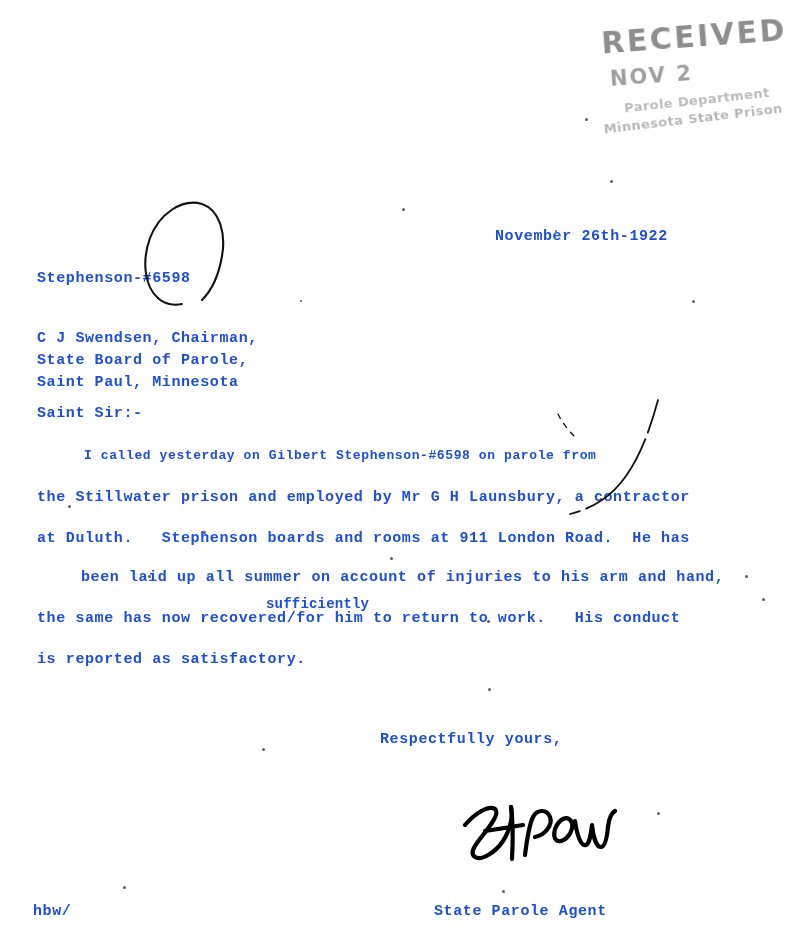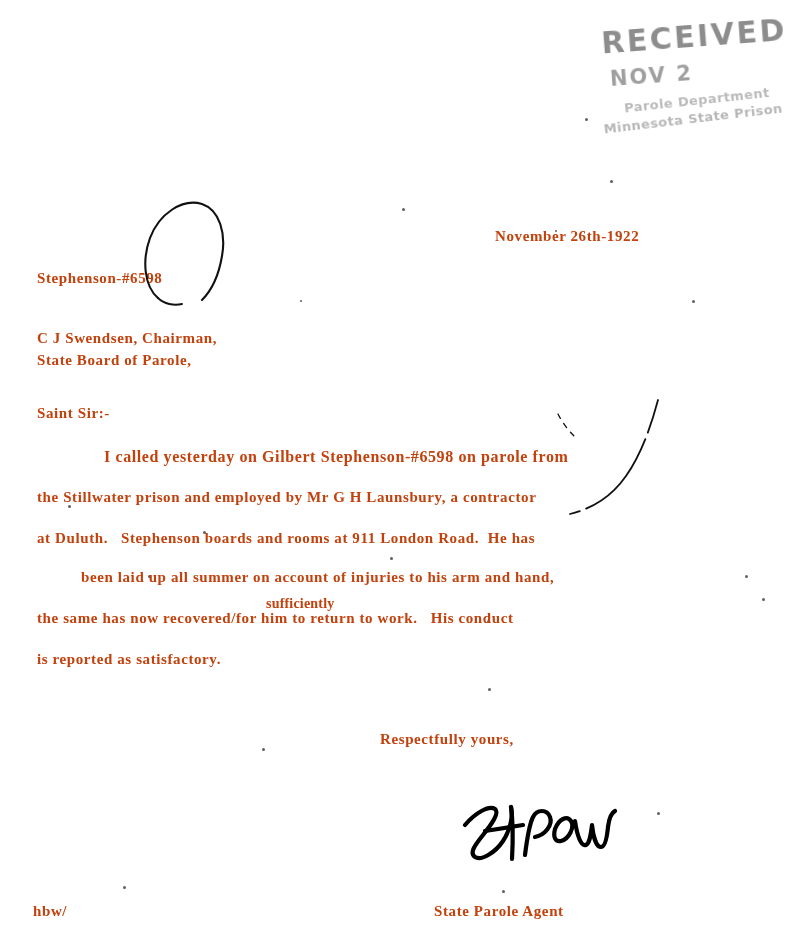--- a/index.html
+++ b/index.html
@@ -16,23 +16,23 @@
     position: relative;
     width: 800px;
     height: 941px;
     background: #ffffff;
     overflow: hidden;
   }
 
   
   .tw {
     position: absolute;
-    font-family: Liberation Serif, serif;
+    font-family: Liberation Mono, monospace;
     font-weight: bold;
-    color: #c2410c;
+    color: #1d4ed8;
     white-space: pre;
     letter-spacing: 0.6px;
     -webkit-font-smoothing: none;
   }
 
   
   #stamp {
     position: absolute;
     left: 556px;
     top: 8px;
@@ -142,24 +142,25 @@
   <div class="tw" id="subject-line" style="left:37px;top:270px;font-size:15px;">Stephenson-#6598</div>
 
   <svg class="pen" style="left:130px;top:190px;" width="110" height="125" viewBox="0 0 110 125">
     <path d="M 28 108 C 14 96 12 70 20 48 C 29 24 52 8 72 14 C 90 20 96 44 92 66
              C 89 84 82 100 72 110" fill="none" stroke="#111111" stroke-width="2.1" stroke-linecap="round" stroke-linejoin="round"></path>
     <path d="M 28 108 C 34 114 44 116 52 114" fill="none" stroke="#111111" stroke-width="1.9" stroke-linecap="round"></path>
   </svg>
 
   <div class="tw" style="left:37px;top:330px;font-size:15px;">C J Swendsen, Chairman,</div>
   <div class="tw" style="left:37px;top:352px;font-size:15px;">State Board of Parole,</div>
+  <div class="tw" style="left:37px;top:374px;font-size:15px;">Saint Paul, Minnesota</div>
 
   <div class="tw" style="left:37px;top:405px;font-size:15px;">Saint Sir:-</div>
 
-  <div class="tw" style="left:104px;top:448px;font-size:16px;">I called yesterday on Gilbert Stephenson-#6598 on parole from</div>
+  <div class="tw" style="left:84px;top:448px;font-size:13px;">I called yesterday on Gilbert Stephenson-#6598 on parole from</div>
   <div class="tw" style="left:37px;top:489px;font-size:15px;">the Stillwater prison and employed by Mr G H Launsbury, a contractor</div>
   <div class="tw" style="left:37px;top:530px;font-size:15px;">at Duluth.   Stephenson boards and rooms at 911 London Road.  He has</div>
   <div class="tw" style="left:37px;top:569px;font-size:15px;margin-left:44px;">been laid up all summer on account of injuries to his arm and hand,</div>
   <div class="tw" style="left:37px;top:610px;font-size:15px;">the same has now recovered/for him to return to work.   His conduct</div>
   <div class="tw" style="left:37px;top:651px;font-size:15px;">is reported as satisfactory.</div>
 
   <div class="tw" style="left:266px;top:596px;font-size:14px;letter-spacing:0.2px;">sufficiently</div>
 
   <svg class="pen" style="left:540px;top:396px;" width="180" height="140" viewBox="0 0 180 140">
     <path d="M 118 4 C 110 34 100 60 86 80 C 72 100 54 112 30 118" fill="none" stroke="#111111" stroke-width="1.8" stroke-linecap="round" stroke-dasharray="34 7 60 0"></path>

